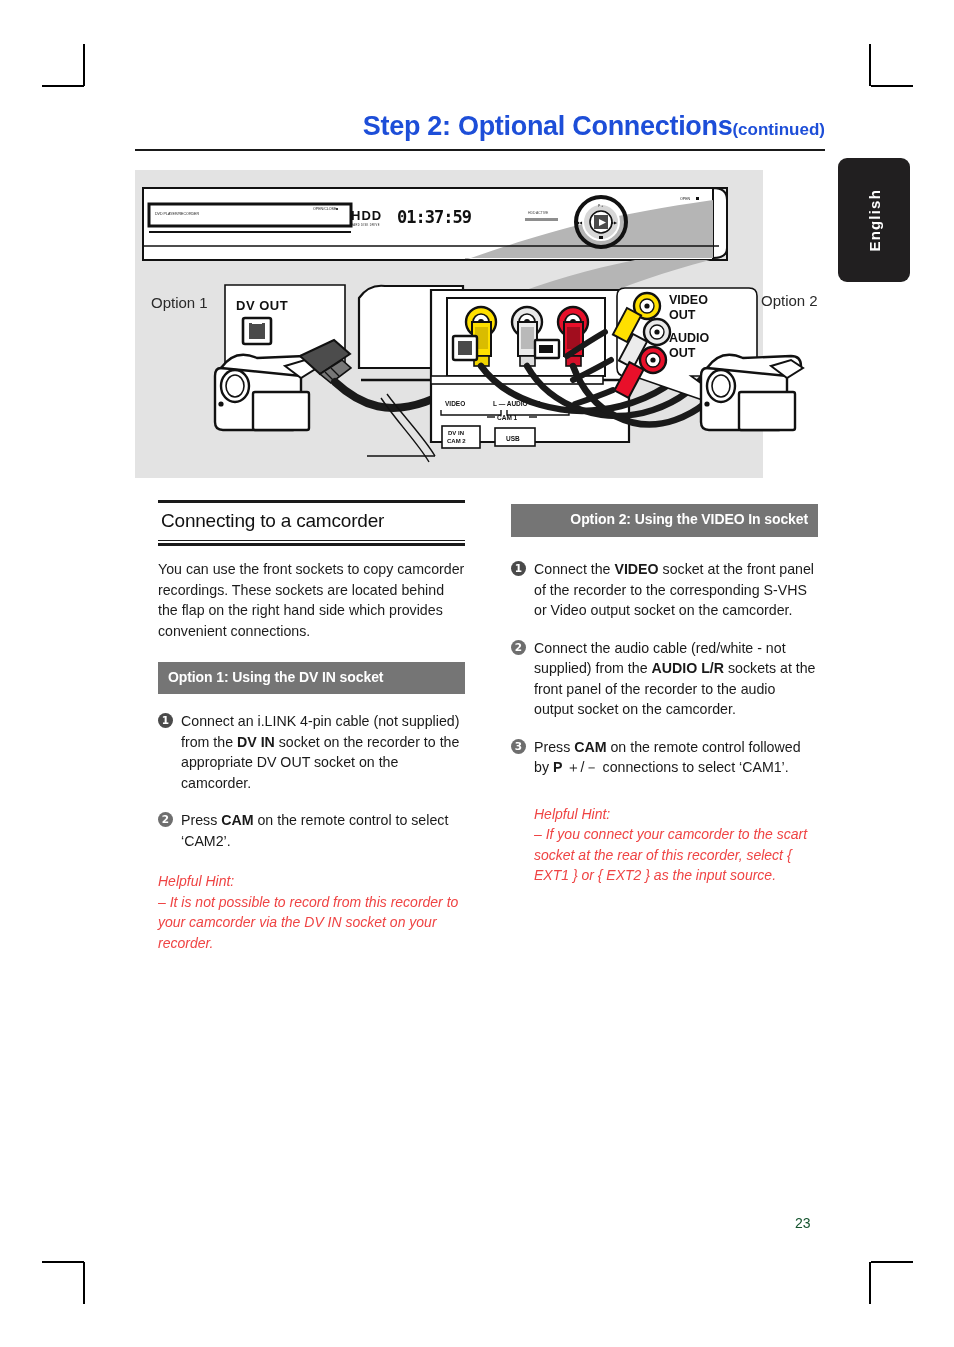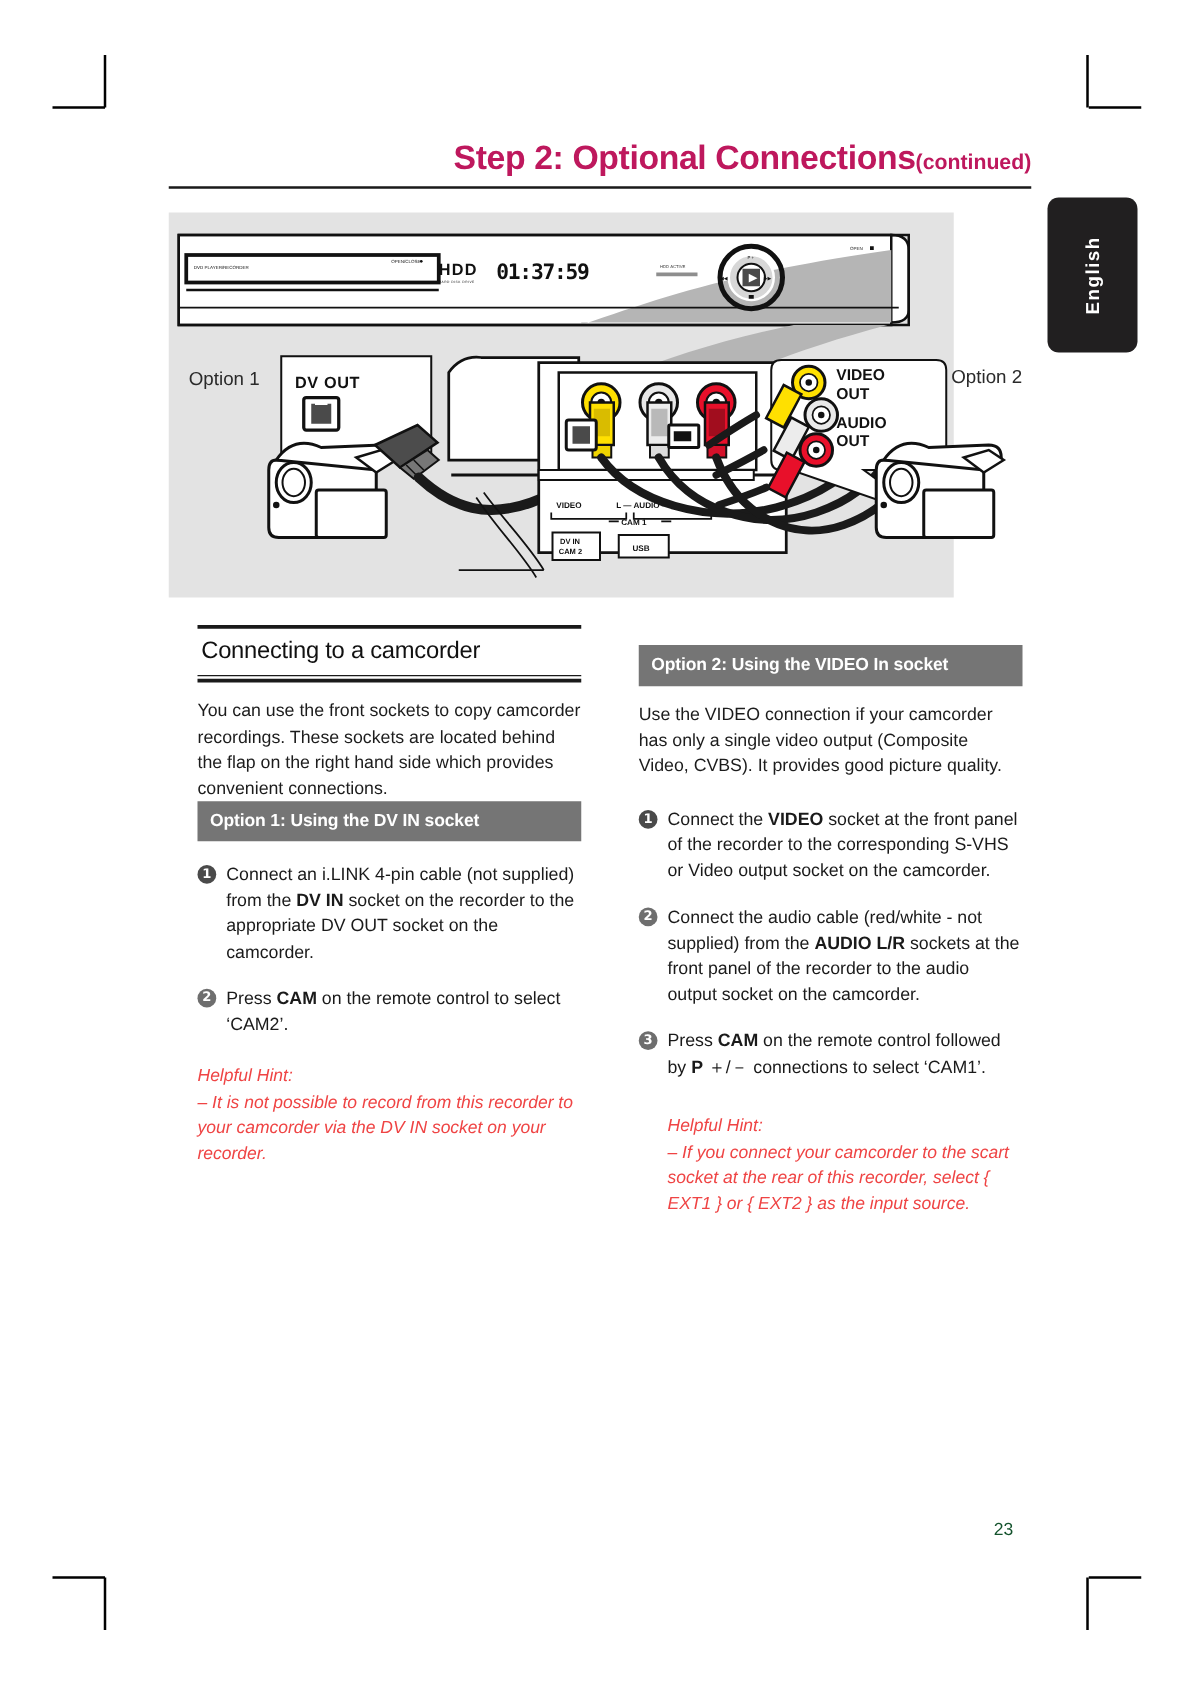--- a/index.html
+++ b/index.html
@@ -21,21 +21,21 @@
   
   .page { position: absolute; left: 0; top: 0; width: 954px; height: 1347px; }
 
   
   .header-wrap { position: absolute; left: 135px; top: 112px; width: 690px; }
   .header-title {
     text-align: right;
     font-size: 27px;
     font-weight: bold;
     letter-spacing: -0.3px;
-    color: #be185d;
+    color: #1d4ed8;
     line-height: 1.1;
     white-space: nowrap;
   }
   .header-title .cont {
     font-size: 17px;
     font-weight: bold;
     letter-spacing: 0px;
   }
   .header-rule {
     margin-top: 7px;
@@ -92,20 +92,21 @@
     color: #1c1c1c;
   }
 
   .opt-bar {
     background: #757575;
     color: #ffffff;
     font-size: 14px;
     font-weight: bold;
     line-height: 19px;
     padding: 6px 10px 7px 10px;
+    margin-top: 21px;
     letter-spacing: -0.1px;
   }
   .opt-bar.two-line { padding-bottom: 8px; }
 
   ol.steps { list-style: none; margin: 0; padding: 0; }
   ol.steps li {
     position: relative;
     padding-left: 23px;
     margin-top: 17px;
     font-size: 14.2px;
@@ -384,23 +385,22 @@
       </li>
     </ol>
 
     <div class="hint">
       <span class="hl">Helpful Hint:</span>
       <span>– It is not possible to record from this recorder to your camcorder via the DV IN socket on your recorder.</span>
     </div>
   </div>
 
   <div class="col col-right">
-    <div class="opt-bar two-line" style="margin-top:16px;">Option 2: Using the VIDEO In socket</div>
-
-    <p class="body">Use the VIDEO connection if your camcorder has only a single video output (Composite Video, CVBS). It provides good picture quality.</p>
+    <div class="opt-bar two-line" style="margin-top:4px;text-align:right;">Option 2: Using the VIDEO In socket</div>
+
 
     <ol class="steps">
       <li style="margin-top:22px;">
         <span class="num pm">1</span><span>Connect the </span><b>VIDEO</b><span> socket at the front panel of the recorder to the corresponding S-VHS or Video output socket on the camcorder.</span>
       </li>
       <li>
         <span class="num pm">2</span><span>Connect the audio cable (red/white - not supplied) from the </span><b>AUDIO L/R</b><span> sockets at the front panel of the recorder to the audio output socket on the camcorder.</span>
       </li>
       <li>
         <span class="num pm">3</span><span>Press </span><b>CAM</b><span> on the remote control followed by </span><b>P</b><span> ＋/－ connections to select ‘CAM1’.</span>

